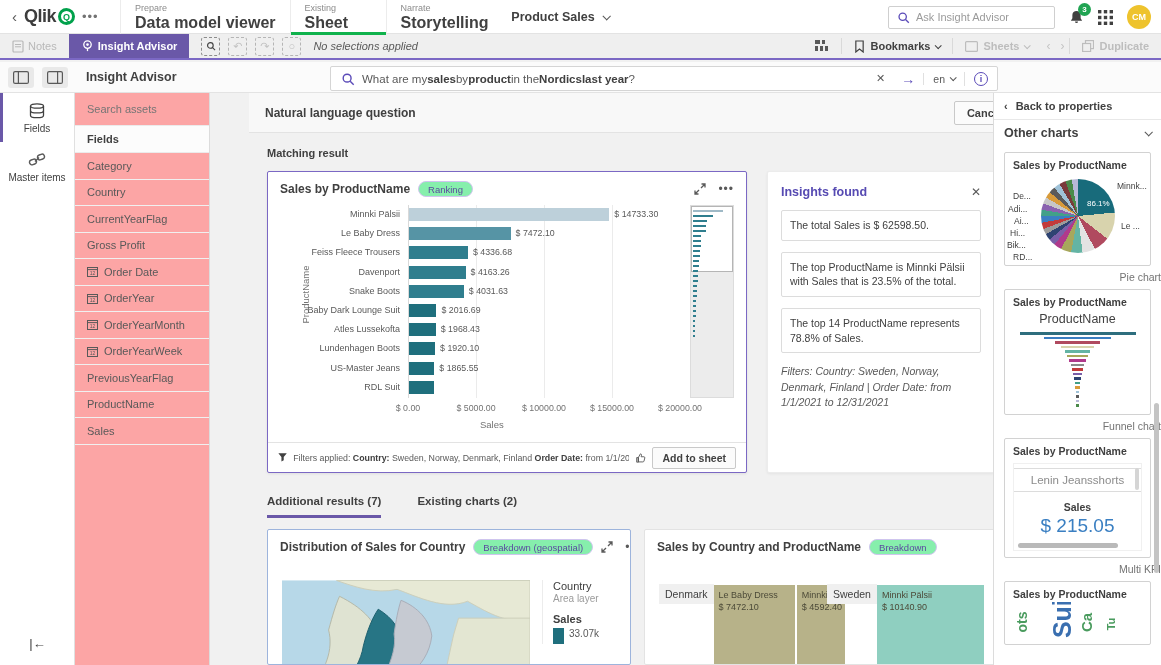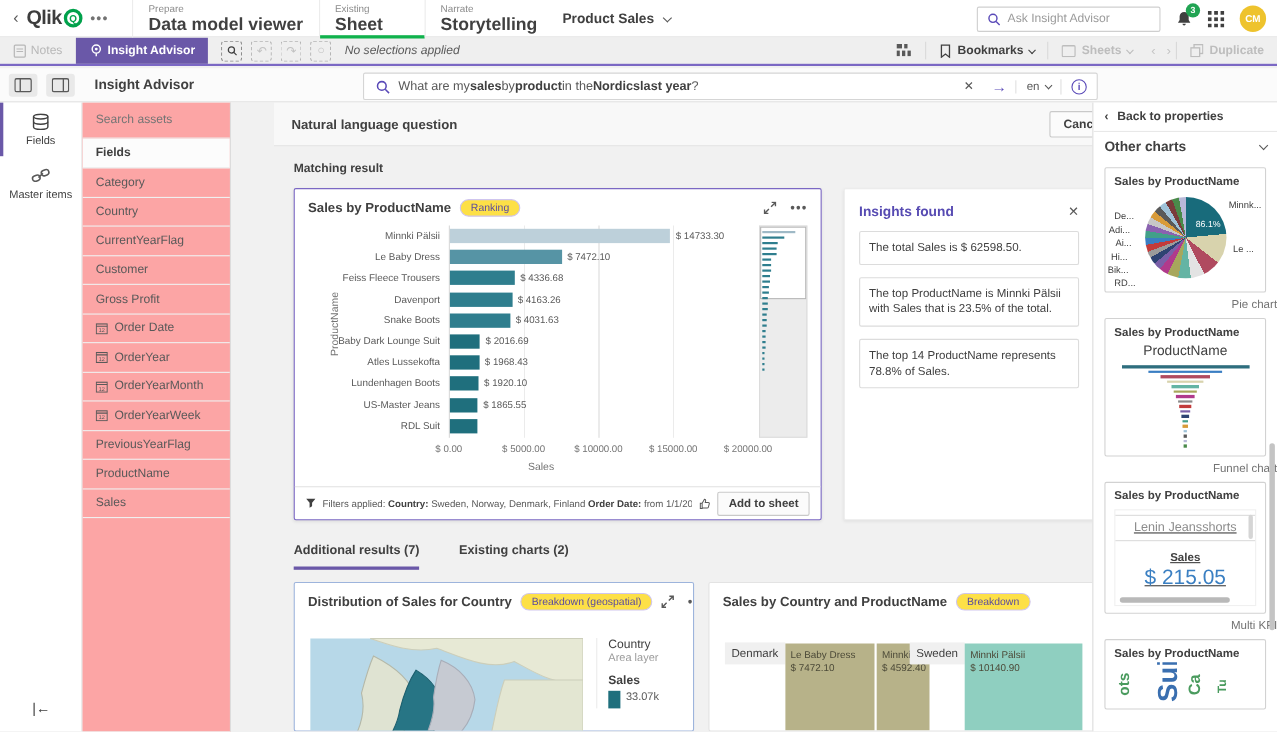--- a/index.html
+++ b/index.html
@@ -81,21 +81,21 @@
   .nlq-bar { position:absolute; top:0; left:0; width:783px; height:40px; background:#f8f8f8; border-bottom:1px solid #e3e3e3; display:flex; align-items:center; padding:0 16px; }
   .nlq-title { font-size:12px; font-weight:bold; color:#404040; }
   .btn { border:1px solid #c9c9c9; background:#fbfbfb; border-radius:2px; font-size:11px; font-weight:bold; color:#404040; padding:5px 12px; font-family:"Liberation Sans",sans-serif; cursor:pointer; }
   .nlq-cancel { margin-left:auto; }
   .matching-label { position:absolute; top:54px; left:18px; font-size:11px; font-weight:bold; color:#404040; }
 
   
   .chart-card { position:absolute; top:78px; left:18px; width:480px; height:302px; background:#fff; border:1px solid #7b68c4; border-radius:2px; box-shadow:0 1px 3px rgba(0,0,0,.08); }
   .card-hd { display:flex; align-items:center; padding:9px 12px 4px 12px; gap:8px; }
   .card-title { font-size:12px; font-weight:bold; color:#404040; white-space:nowrap; }
-  .pill { background:#fde047; color:#5a4a9f; border:1px solid #cfc5ee; border-radius:9px; font-size:9.5px; padding:1.5px 9px; white-space:nowrap; }
+  .pill { background:#86efac; color:#5a4a9f; border:1px solid #cfc5ee; border-radius:9px; font-size:9.5px; padding:1.5px 9px; white-space:nowrap; }
   .hd-icons { margin-left:auto; display:flex; align-items:center; gap:12px; color:#595959; }
   .hd-icons .ic { cursor:pointer; font-size:12px; letter-spacing:1px; }
   .chart-body { position:relative; margin:2px 12px 0 12px; height:232px; }
   .ylab { position:absolute; left:-4px; top:86px; transform:rotate(-90deg); transform-origin:center; font-size:9.5px; color:#737373; }
   .bar-label { position:absolute; width:110px; text-align:right; font-size:9px; color:#595959; line-height:19.2px; left:10px; white-space:nowrap; overflow:hidden; }
   .plot { position:absolute; left:128px; top:2px; width:272px; height:193px; border-left:1px solid #d9d9d9; background-image:repeating-linear-gradient(to right, transparent 0 67px, #ebebeb 67px 68px); }
   .bar { position:absolute; height:13px; }
   .bar-val { position:absolute; font-size:8.8px; color:#595959; white-space:nowrap; line-height:13px; }
   .xtick { position:absolute; top:200px; font-size:8.8px; color:#737373; transform:translateX(-50%); white-space:nowrap; }
   .xlab { position:absolute; top:216px; left:200px; font-size:9.5px; color:#737373; }
@@ -147,21 +147,21 @@
   .mini-card { margin:6px 10px 0 10px; border:1px solid #d2d2d2; border-radius:2px; background:#fff; overflow:hidden; cursor:pointer; }
   .mini-title { font-size:10.5px; font-weight:bold; color:#404040; padding:6px 8px 2px 8px; white-space:nowrap; }
   .mini-caption { text-align:right; font-size:10.5px; color:#737373; margin:5px 0 6px 0; }
   .pie-area { position:relative; height:92px; }
   .pie { position:absolute; left:36px; top:6px; width:74px; height:74px; border-radius:50%; }
   .pie-center-lab { position:absolute; left:82px; top:26px; font-size:8px; color:#fff; }
   .pie-lab { position:absolute; font-size:8.5px; color:#404040; white-space:nowrap; }
   .funnel-area { height:84px; position:relative; padding-top:2px; }
   .funnel-title { text-align:center; font-size:12.5px; color:#404040; margin:2px 0 4px 0; }
   .fn-row { margin:0 auto 2px auto; height:2.5px; }
-  .kpi-box { margin:4px 8px 6px 8px; position:relative; border:1px solid #f0f0f0; height:88px;text-decoration:underline; }
+  .kpi-box { margin:4px 8px 6px 8px; position:relative; border:1px solid #f0f0f0; height:88px; }
   .kpi-dim { border-top:1px solid #dcdcdc; border-bottom:1px solid #dcdcdc; text-align:center; font-size:11.5px; color:#8c8c8c; padding:5px 0; margin-top:4px; }
   .kpi-measure { text-align:center; font-size:10.5px; font-weight:bold; color:#404040; margin-top:9px; }
   .kpi-value { text-align:center; font-size:19px; color:#3a7fc2; margin-top:2px; white-space:nowrap; }
   .kpi-hscroll { position:absolute; bottom:2px; left:4px; width:100px; height:5px; background:#b9b9b9; border-radius:3px; }
   .kpi-vscroll { position:absolute; top:4px; right:2px; width:4px; height:22px; background:#d5d5d5; border-radius:2px; }
   .wc-area { position:relative; height:42px; overflow:hidden; }
   .wc-word { position:absolute; transform:rotate(-90deg); font-weight:bold; white-space:nowrap; }
   .rp-scroll { position:absolute; right:2px; top:310px; width:5px; height:170px; background:#c4c4c4; border-radius:3px; }
 </style>
 </head>
@@ -373,23 +373,20 @@
     <div class="assets-header">Fields</div>
     <div>
         <div class="field-item">
           <span>Category</span>
         </div>
         <div class="field-item">
           <span>Country</span>
         </div>
         <div class="field-item">
           <span>CurrentYearFlag</span>
-        </div>
-        <div class="field-item">
-          <span>Customer</span>
         </div>
         <div class="field-item">
           <span>Gross Profit</span>
         </div>
         <div class="field-item">
           <span>
             <svg width="11" height="11" viewBox="0 0 11 11">
               <rect x="0.5" y="1.5" width="10" height="9" fill="none" stroke="#595959"></rect>
               <line x1="0.5" y1="3.6" x2="10.5" y2="3.6" stroke="#595959"></line>
               <text x="5.5" y="9" font-size="5" text-anchor="middle" fill="#595959" font-family="Liberation Sans, sans-serif">12</text>
@@ -556,20 +553,21 @@
     <aside class="insights-card">
       <div class="ins-hd">
         <span class="ins-title">Insights found</span>
         <span class="ins-close">✕</span>
       </div>
       <div id="insights-list">
           <div class="insight-box">The total Sales is $ 62598.50.</div>
           <div class="insight-box">The top ProductName is Minnki Pälsii with Sales that is 23.5% of the total.</div>
           <div class="insight-box">The top 14 ProductName represents 78.8% of Sales.</div>
         </div>
+      <div class="ins-filters">Filters: Country: Sweden, Norway, Denmark, Finland | Order Date: from 1/1/2021 to 12/31/2021</div>
     </aside>
     <div class="main-scroll"></div>
 
     <div class="res-tabs">
       <span class="res-tab active">Additional results (7)</span>
       <span class="res-tab">Existing charts (2)</span>
     </div>
 
     <section class="map-card">
       <div class="card-hd">

